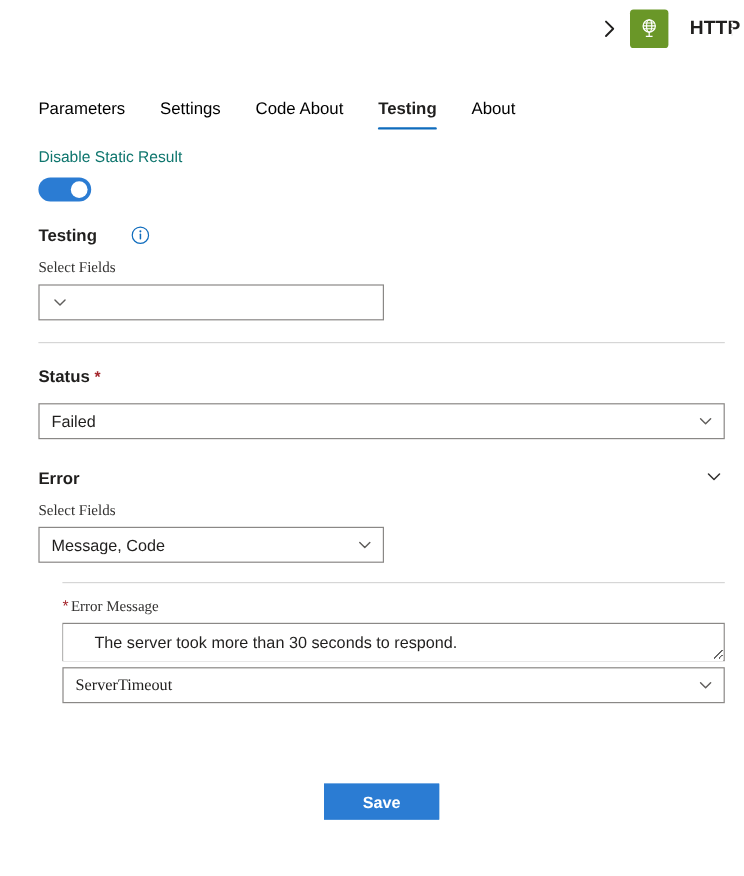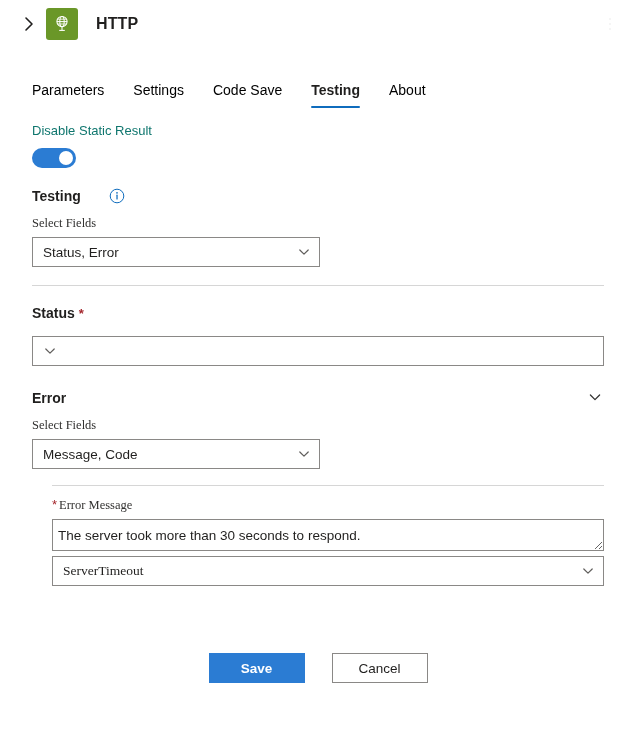--- a/index.html
+++ b/index.html
@@ -14,22 +14,23 @@
     color: #201f1e;
     overflow: hidden;
     position: relative;
   }
 
   
   .header {
     display: flex;
     align-items: center;
     height: 48px;
-    padding: 0 16px;
+    padding: 0 3px;
     position: relative;
+    justify-content: flex-end;
   }
   .expand-chevron {
     width: 26px;
     height: 30px;
     display: flex;
     align-items: center;
     justify-content: center;
     cursor: pointer;
     flex: 0 0 auto;
   }
@@ -238,21 +239,21 @@
     margin-top: 11px;
   }
   textarea.ta {
     width: 552px;
     height: 32px;
     box-sizing: border-box;
     border: 1px solid #8a8886;
     font-family: "Liberation Sans", sans-serif;
     font-size: 13.5px;
     color: #201f1e;
-    padding: 7px 5px;
+    padding: 7px 26px;
     margin-top: 5px;
     resize: vertical;
     outline: none;
     line-height: 17px;
     display: block;
   }
 
   
   .footer {
     display: flex;
@@ -308,21 +309,21 @@
   <div class="more-btn">
     <i></i>
       <i></i>
       <i></i>
   </div>
 </div>
 
 <div class="tabs">
   <div class="tab">Parameters</div>
   <div class="tab">Settings</div>
-  <div class="tab">Code Save</div>
+  <div class="tab">Code About</div>
   <div class="tab active">Testing</div>
   <div class="tab">About</div>
 </div>
 
 <div class="content">
 
   <div class="toggle-row">
     <div class="field-label">Disable Static Result</div>
     <div class="toggle">
       <div class="knob"></div>
@@ -335,36 +336,36 @@
       <svg width="16" height="16" viewBox="0 0 16 16" aria-hidden="true">
         <circle cx="8" cy="8" r="6.8" fill="none" stroke="#0f6cbd" stroke-width="1"></circle>
         <circle cx="8" cy="4.8" r=".85" fill="#0f6cbd"></circle>
         <rect x="7.4" y="6.6" width="1.25" height="5" rx=".55" fill="#0f6cbd"></rect>
       </svg>
     </div>
   </div>
 
   <div class="small-label label-gap">Select Fields</div>
   <div class="sel sel-narrow">
-    <span class="val">Status, Error</span>
     <span class="chev">
       <svg width="14" height="14" viewBox="0 0 14 14" aria-hidden="true">
         <path d="M2.8 5 L7 9.2 L11.2 5" fill="none" stroke="#605e5c" stroke-width="1.2" stroke-linecap="round" stroke-linejoin="round"></path>
       </svg>
     </span>
   </div>
 
   <div class="divider"></div>
 
   <div class="blk-status">
     <div class="section-title">
       <span>Status</span>
       <span class="req-star">*</span>
     </div>
     <div class="sel sel-wide" style="margin-top:12px">
+      <span class="val">Failed</span>
       <span class="chev">
         <svg width="14" height="14" viewBox="0 0 14 14" aria-hidden="true">
           <path d="M2.8 5 L7 9.2 L11.2 5" fill="none" stroke="#605e5c" stroke-width="1.2" stroke-linecap="round" stroke-linejoin="round"></path>
         </svg>
       </span>
     </div>
   </div>
 
   <div class="blk-error">
     <div class="error-head">
@@ -401,16 +402,15 @@
           <svg width="14" height="14" viewBox="0 0 14 14" aria-hidden="true">
             <path d="M2.8 5 L7 9.2 L11.2 5" fill="none" stroke="#605e5c" stroke-width="1.2" stroke-linecap="round" stroke-linejoin="round"></path>
           </svg>
         </span>
       </div>
     </div>
   </div>
 
   <div class="footer">
     <div class="btn btn-primary">Save</div>
-    <div class="btn btn-secondary">Cancel</div>
   </div>
 
 </div>
 
 </body></html>

